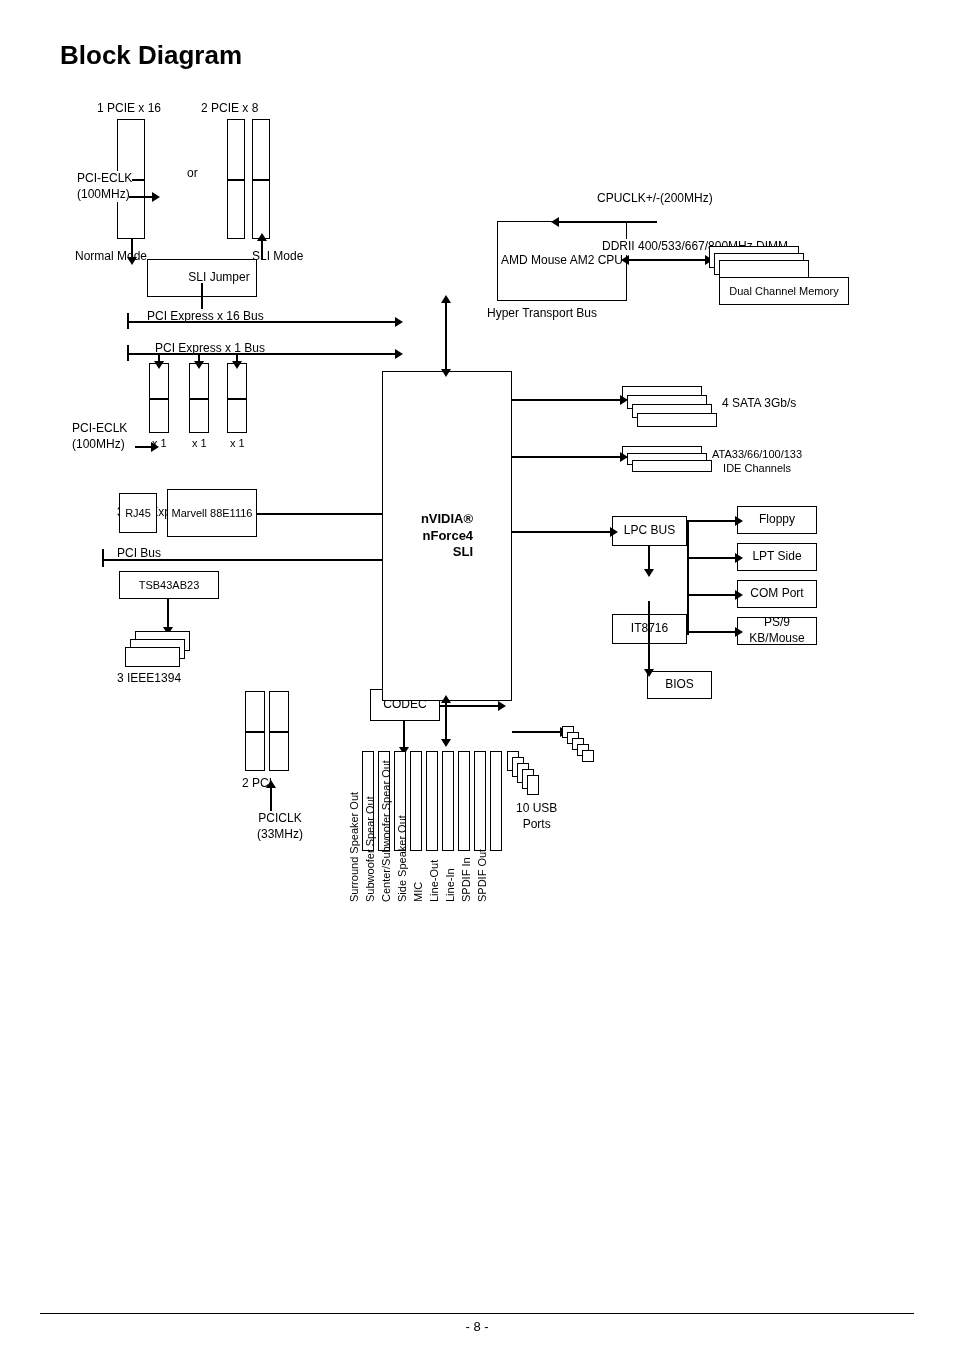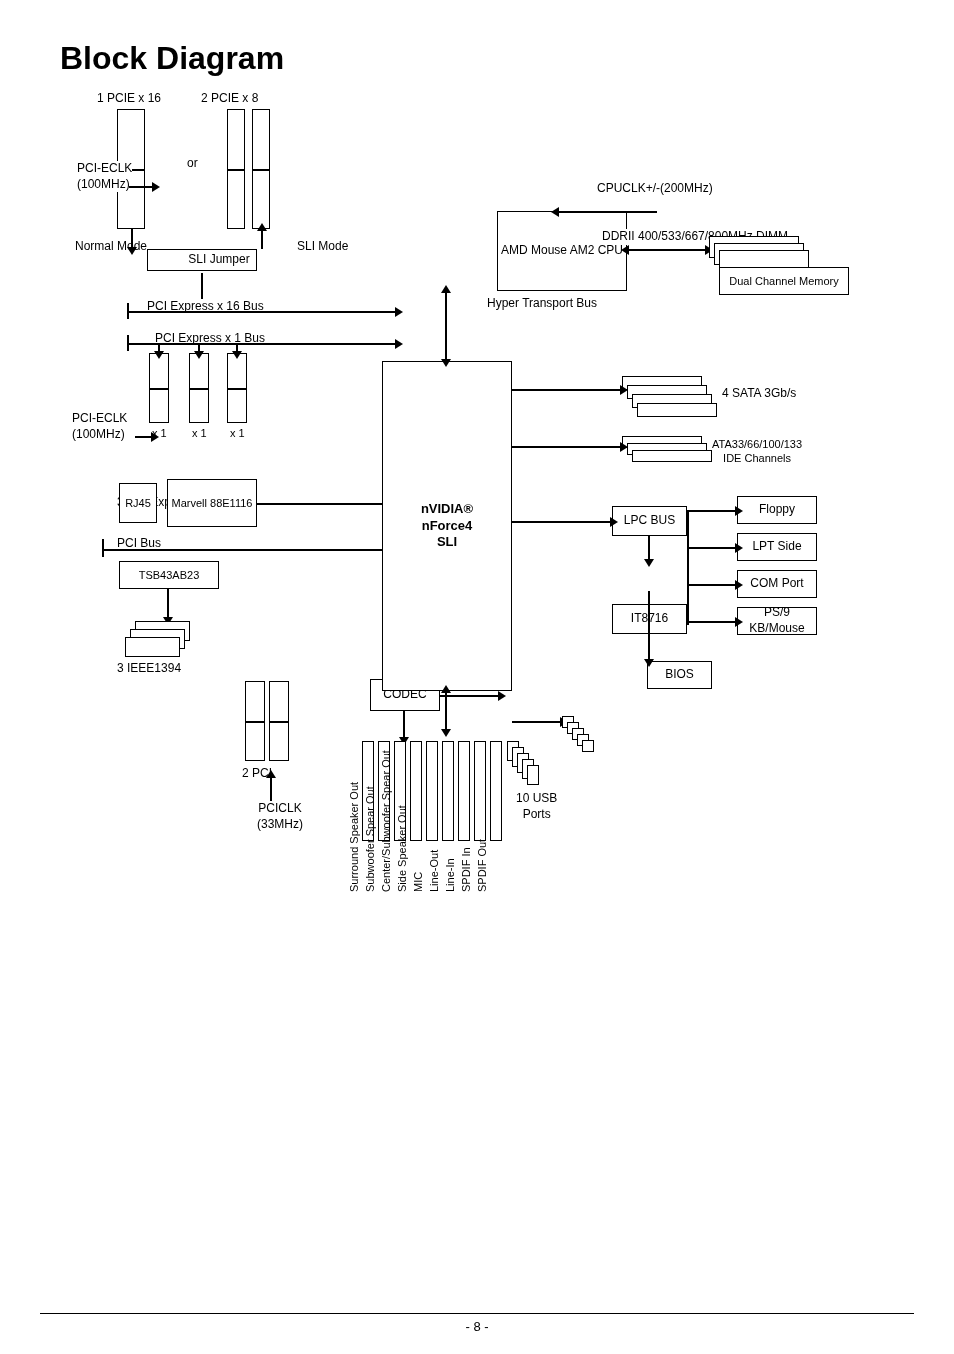--- a/index.html
+++ b/index.html
@@ -12,23 +12,23 @@
       color: #000;
       position: relative;
     }
     .page {
       width: 954px;
       min-height: 1354px;
       padding: 40px 60px 40px 60px;
       position: relative;
     }
     h1 {
-      font-size: 32px;
+      font-size: 26px;
       font-weight: bold;
-      margin-bottom: 4px;
+      margin-bottom: 20px;
     }
     .diagram {
       position: relative;
       width: 820px;
       height: 1180px;
       margin: 0 auto;
     }
     
     .box {
       position: absolute;
@@ -217,25 +217,25 @@
     <div class="label" style="left:120px;top:75px;">or</div>
 
     <div class="label" style="left:10px;top:80px;text-align:left;">PCI-ECLK<br>(100MHz)</div>
 
     <div class="arrow-right" style="left:62px;top:105px;width:25px;"></div>
 
     <div class="label" style="left:8px;top:158px;">Normal Mode</div>
 
     <div class="arrow-down" style="left:64px;top:148px;height:20px;"></div>
 
-    <div class="label" style="left:185px;top:158px;margin-left:45px;">SLI Mode</div>
+    <div class="label" style="left:185px;top:158px;">SLI Mode</div>
 
     <div class="arrow-up" style="left:194px;top:148px;height:20px;"></div>
 
-    <div class="box" style="left:80px;top:168px;width:110px;height:22px;padding-left:34px;">
+    <div class="box" style="left:80px;top:168px;width:110px;height:38px;padding-left:34px;">
       <span>SLI Jumper</span>
     </div>
 
     <div class="arrow-down" style="left:134px;top:192px;height:28px;"></div>
 
     <div class="label" style="left:80px;top:218px;">PCI Express x 16 Bus</div>
 
     <div class="arrow-right" style="left:60px;top:230px;width:270px;"></div>
 
     <div class="line-v" style="left:60px;top:222px;height:16px;"></div>
@@ -330,21 +330,21 @@
     <div class="rotated-label" style="left:415px;top:765px;transform:rotate(-90deg) translateX(-40px);transform-origin:left center;">SPDIF Out</div>
 
     <div class="slot" style="left:440px;top:660px;width:12px;height:20px;"></div>
     <div class="slot" style="left:445px;top:666px;width:12px;height:20px;"></div>
     <div class="slot" style="left:450px;top:672px;width:12px;height:20px;"></div>
     <div class="slot" style="left:455px;top:678px;width:12px;height:20px;"></div>
     <div class="slot" style="left:460px;top:684px;width:12px;height:20px;"></div>
     <div class="label" style="left:440px;top:710px;margin-left:9px;">10 USB<br>Ports</div>
 
     <div class="box" style="left:315px;top:280px;width:130px;height:330px;">
-      <span style="font-size:13px;font-weight:bold;">nVIDIA®<br>nForce4<br>SLI</span>
+      <span style="font-size:13px;font-weight:bold;text-align:right;">nVIDIA®<br>nForce4<br>SLI</span>
     </div>
 
     <div class="box" style="left:430px;top:130px;width:130px;height:80px;">
       <span>AMD Mouse
 AM2 CPU</span>
     </div>
 
     <div class="label" style="left:420px;top:215px;">Hyper Transport Bus</div>
 
     <div class="arrow-both-v" style="left:378px;top:210px;height:70px;"></div>

